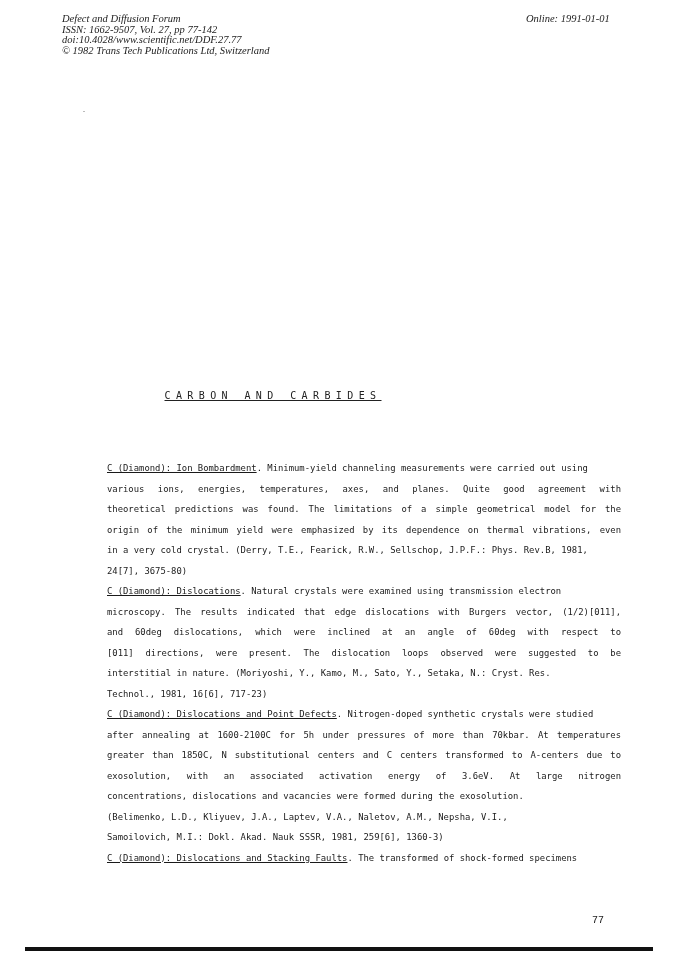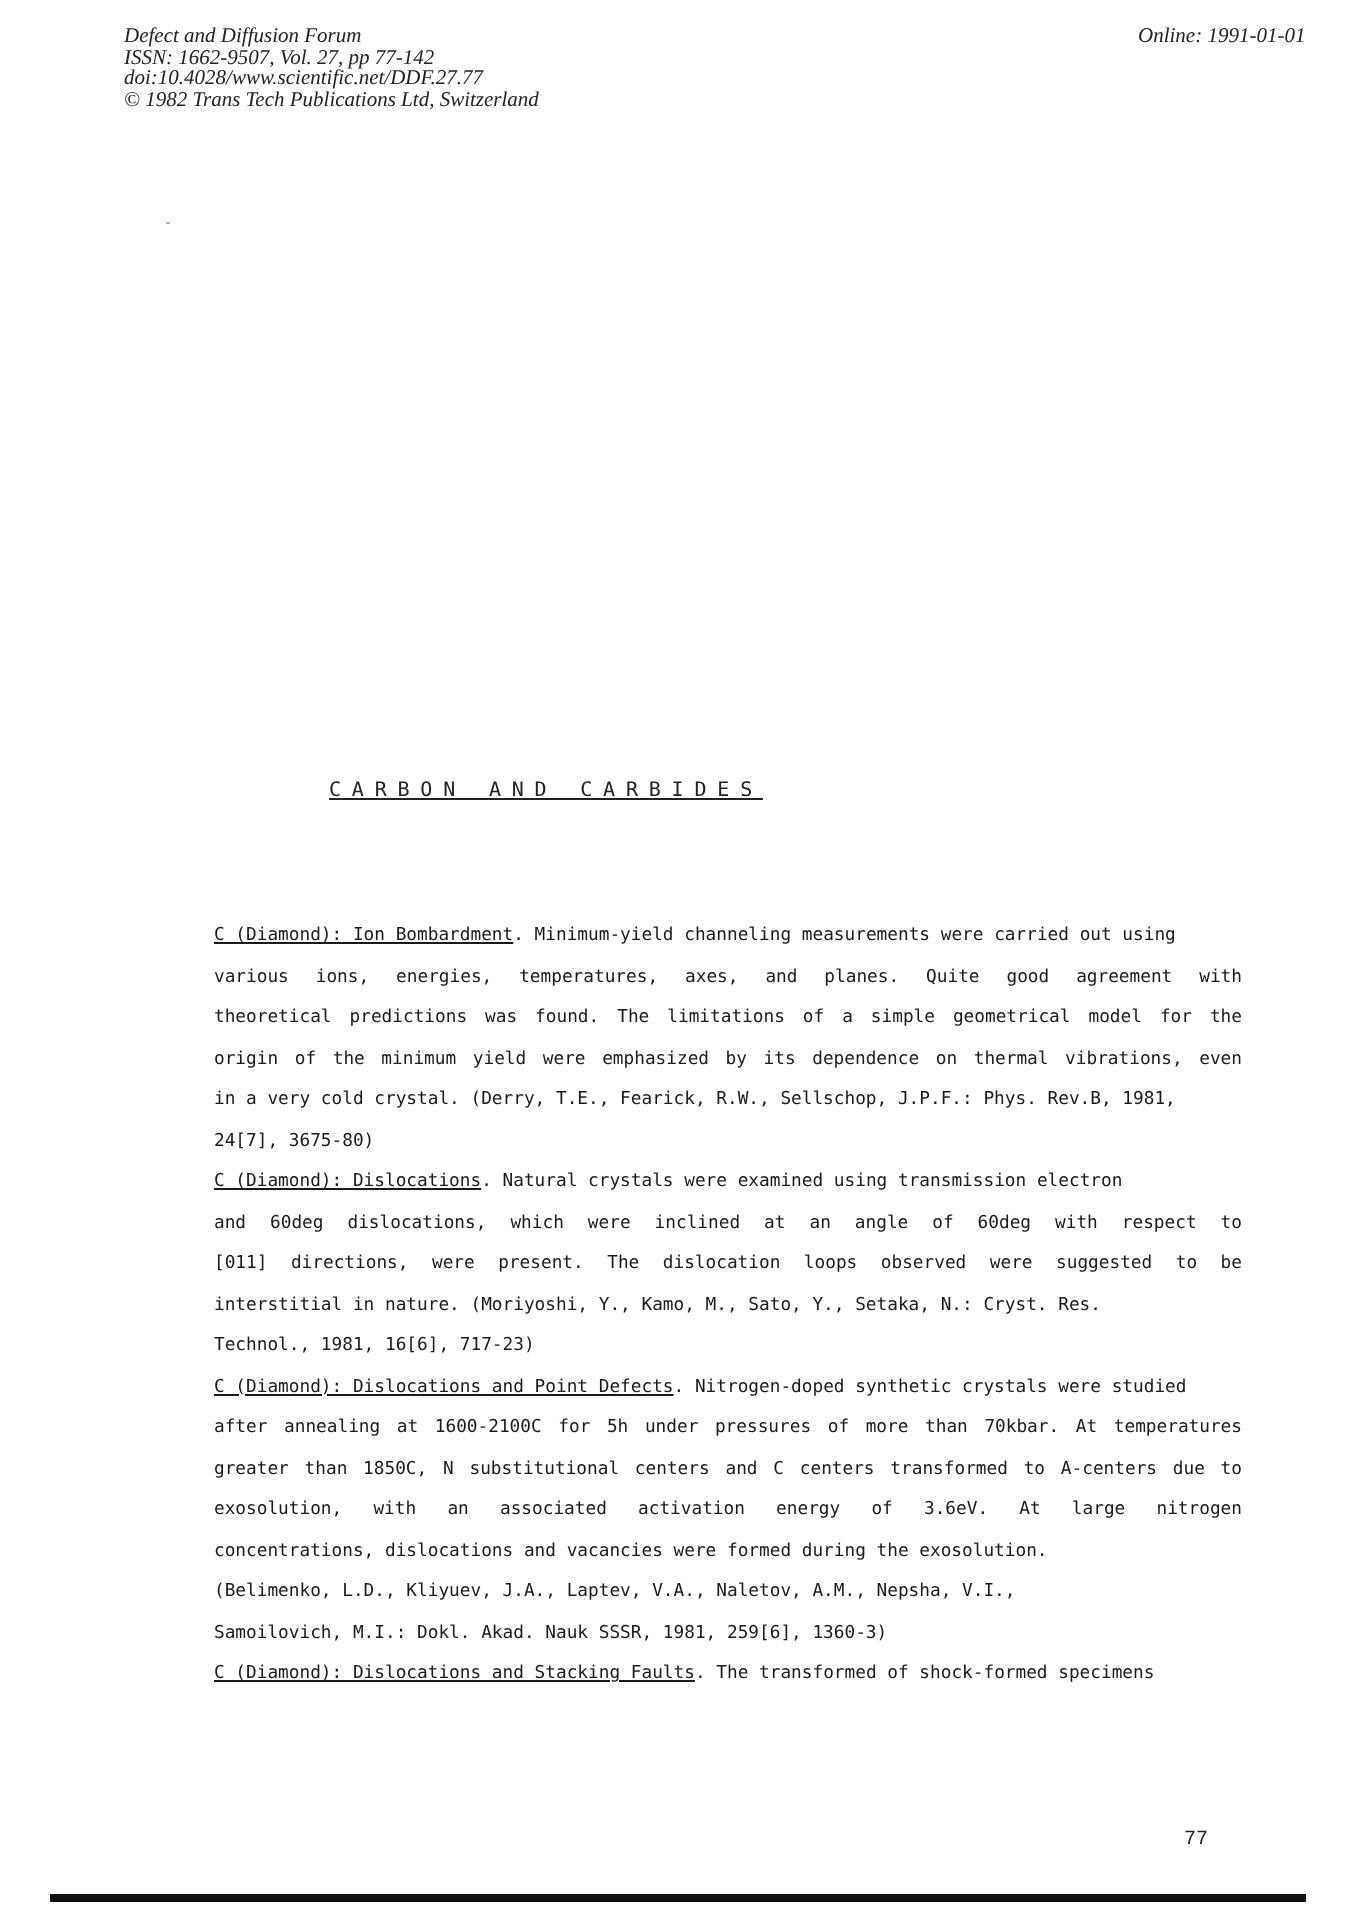--- a/index.html
+++ b/index.html
@@ -6,21 +6,20 @@
   body { width: 678px; height: 959px; position: relative; overflow: hidden; color: #111; }
   .header-left {
     position: absolute; left: 62px; top: 14px;
     font-family: "Liberation Serif", serif; font-style: italic; font-size: 10.5px; line-height: 10.5px; color: #222;
   }
   .header-left div { white-space: nowrap; }
   .header-right {
     position: absolute; left: 526px; top: 14px;
     font-family: "Liberation Serif", serif; font-style: italic; font-size: 10.5px; line-height: 10.5px; color: #222;
     white-space: nowrap;
-    margin-left: 43px;
   }
   .speck { position: absolute; left: 83px; top: 111px; width: 2px; height: 1px; background: #bbb; }
   .section-title {
     position: absolute; left: 0; width: 546px; top: 390px; text-align: center;
     font-family: "DejaVu Sans Mono", monospace; font-size: 10px; letter-spacing: 5.4px; color: #222;
   }
   .section-title span { text-decoration: underline; }
   .body-text {
     position: absolute; left: 93px; top: 458px; width: 528px;
     font-family: "DejaVu Sans Mono", monospace; font-size: 8.9px; line-height: 20.5px; color: #1a1a1a;
@@ -54,20 +53,21 @@
 <div class="body-text">
 
   <div class="line"><span class="u">C (Diamond): Ion Bombardment</span><span>. Minimum-yield channeling measurements were carried out using</span></div>
   <div class="line just">various ions, energies, temperatures, axes, and planes. Quite good agreement with</div>
   <div class="line just">theoretical predictions was found. The limitations of a simple geometrical model for the</div>
   <div class="line just">origin of the minimum yield were emphasized by its dependence on thermal vibrations, even</div>
   <div class="line">in a very cold crystal. (Derry, T.E., Fearick, R.W., Sellschop, J.P.F.: Phys. Rev.B, 1981,</div>
   <div class="line">24[7], 3675-80)</div>
 
   <div class="line"><span class="u">C (Diamond): Dislocations</span><span>. Natural crystals were examined using transmission electron</span></div>
+  <div class="line just">microscopy. The results indicated that edge dislocations with Burgers vector, (1/2)[011],</div>
   <div class="line just">and 60deg dislocations, which were inclined at an angle of 60deg with respect to</div>
   <div class="line just">[011] directions, were present. The dislocation loops observed were suggested to be</div>
   <div class="line">interstitial in nature. (Moriyoshi, Y., Kamo, M., Sato, Y., Setaka, N.: Cryst. Res.</div>
   <div class="line">Technol., 1981, 16[6], 717-23)</div>
 
   <div class="line"><span class="u">C (Diamond): Dislocations and Point Defects</span><span>. Nitrogen-doped synthetic crystals were studied</span></div>
   <div class="line just">after annealing at 1600-2100C for 5h under pressures of more than 70kbar. At temperatures</div>
   <div class="line just">greater than 1850C, N substitutional centers and C centers transformed to A-centers due to</div>
   <div class="line just">exosolution, with an associated activation energy of 3.6eV. At large nitrogen</div>
   <div class="line">concentrations, dislocations and vacancies were formed during the exosolution.</div>

